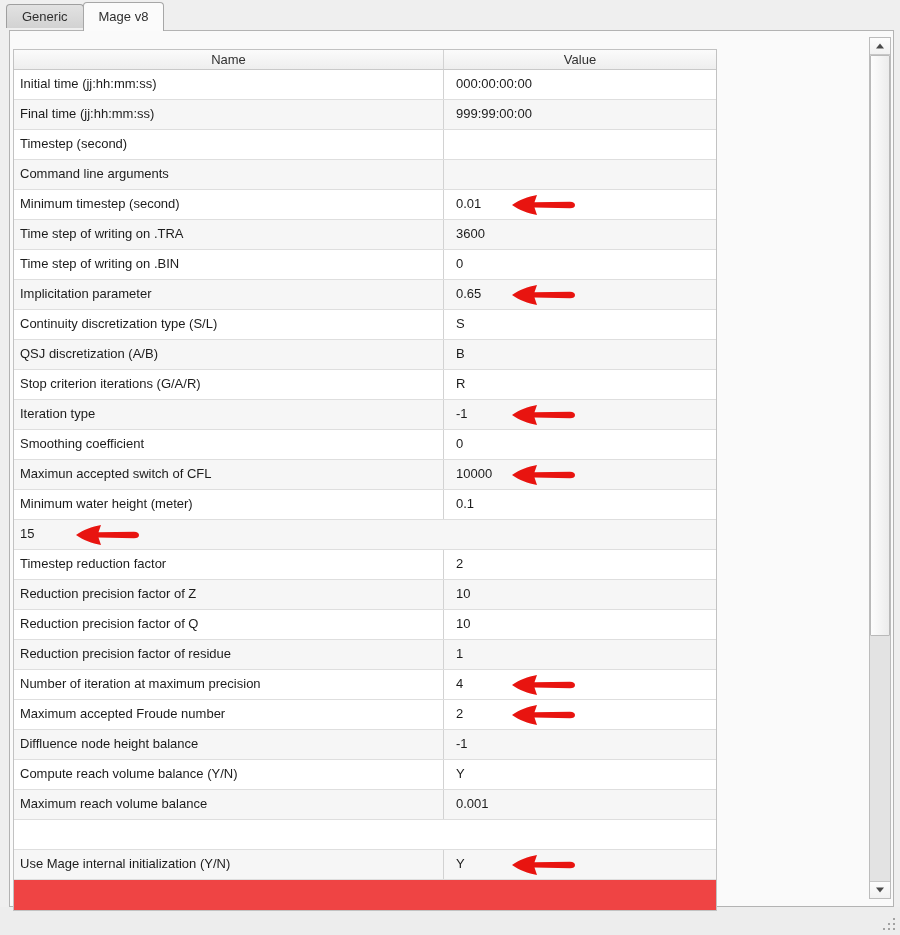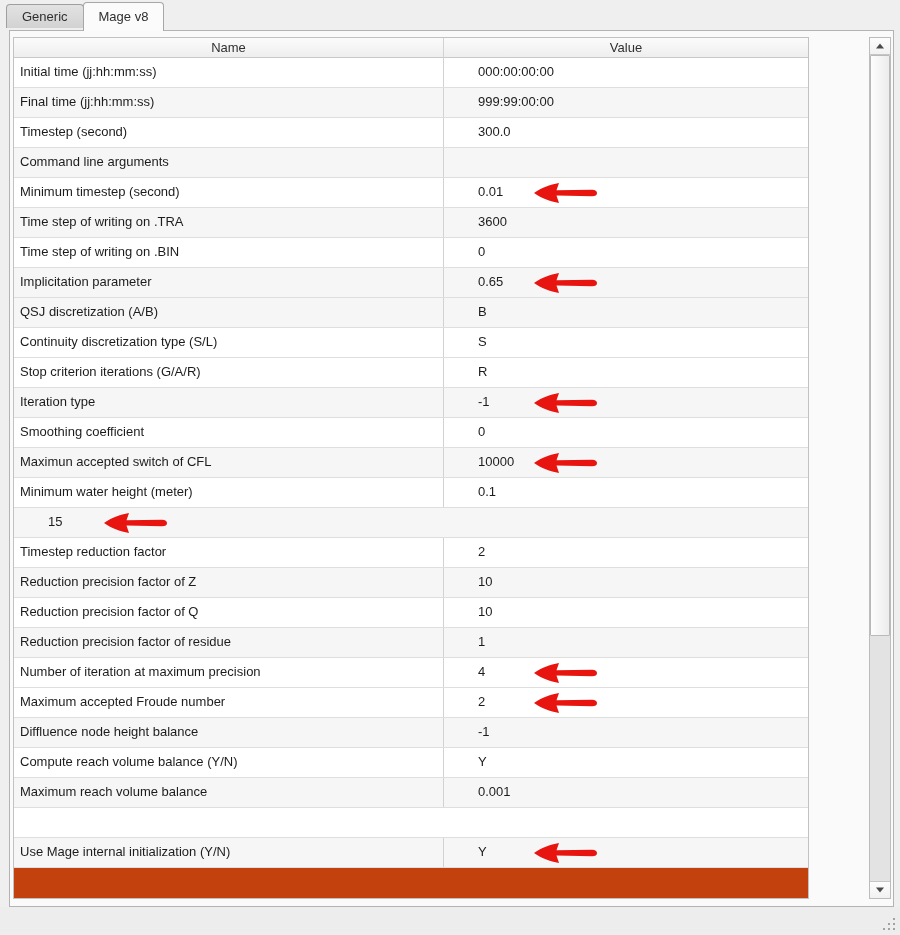--- a/index.html
+++ b/index.html
@@ -21,37 +21,37 @@
     height:28px;line-height:27px;background:#fbfbfb;position:relative;z-index:4;
     border-color:#a7a7a7;
   }
   
   .panel{
     position:absolute;left:9px;top:30px;width:885px;height:877px;
     background:#fafafa;border:1px solid #b3b3b3;box-sizing:border-box;z-index:1;
   }
   
   .table{
-    position:absolute;left:3px;top:6px;width:796px;height:862px;
-    border:1px solid #c2c2c2;box-sizing:border-box;background:#c2410c;overflow:hidden;
+    position:absolute;left:3px;top:18px;width:704px;height:862px;
+    border:1px solid #c2c2c2;box-sizing:border-box;background:#ef4444;overflow:hidden;
   }
   .thead{display:flex;height:20px;}
   .th{
     box-sizing:border-box;height:20px;line-height:19px;text-align:center;
     background:linear-gradient(#fbfbfb,#eeeeee);
     border-bottom:1px solid #c9c9c9;color:#303030;
   }
   .th.name{width:430px;border-right:1px solid #d2d2d2;}
   .th.value{flex:1;}
-  .tr{display:flex;height:30px;border-bottom:1px solid #dedede;box-sizing:border-box;}
+  .tr{display:flex;height:30px;border-bottom:1px solid #dedede;box-sizing:border-box;gap:6px;}
   .tr.odd{background:#ffffff;}
   .tr.even{background:#f6f6f6;}
   .td{box-sizing:border-box;line-height:28px;white-space:nowrap;overflow:hidden;}
   .td.name{width:430px;border-right:1px solid #d2d2d2;padding-left:6px;}
-  .td.value{flex:1;padding-left:6px;position:relative;margin-left:28px;}
+  .td.value{flex:1;padding-left:6px;position:relative;}
   .arrow-icon{position:absolute;left:61px;top:3px;width:66px;height:24px;}
   
   .scrollbar{
     position:absolute;left:859px;top:6px;width:22px;height:862px;
     background:#e5e5e5;border:1px solid #bcbcbc;box-sizing:border-box;
     display:flex;flex-direction:column;
   }
   .sb-btn{height:16px;background:linear-gradient(#fdfdfd,#f1f1f1);position:relative;flex:none;}
   .sb-btn.up{border-bottom:1px solid #c6c6c6;}
   .sb-btn.down{border-top:1px solid #c6c6c6;}
@@ -87,21 +87,20 @@
         <div class="tr odd">
           <div class="td name">Initial time (jj:hh:mm:ss)</div>
           <div class="td value"><span>000:00:00:00</span></div>
         </div>
         <div class="tr even">
           <div class="td name">Final time (jj:hh:mm:ss)</div>
           <div class="td value"><span>999:99:00:00</span></div>
         </div>
         <div class="tr odd">
           <div class="td name">Timestep (second)</div>
-          <div class="td value"><span>300.0</span></div>
         </div>
         <div class="tr even">
           <div class="td name">Command line arguments</div>
           <div class="td value"><span></span></div>
         </div>
         <div class="tr odd">
           <div class="td name">Minimum timestep (second)</div>
           <div class="td value"><span>0.01</span><svg class="arrow-icon" viewBox="0 0 66 24">
               <path fill="#e81410" d="M1 12 C8 7 17 3.5 26 2 L23.5 9.2 L59 8.8 Q64 9 64 12 Q64 15.2 59 15.2 L23.5 14.6 L26 22 C17 20.5 8 17 1 12 Z"></path>
             </svg></div>
@@ -113,27 +112,27 @@
         <div class="tr odd">
           <div class="td name">Time step of writing on .BIN</div>
           <div class="td value"><span>0</span></div>
         </div>
         <div class="tr even">
           <div class="td name">Implicitation parameter</div>
           <div class="td value"><span>0.65</span><svg class="arrow-icon" viewBox="0 0 66 24">
               <path fill="#e81410" d="M1 12 C8 7 17 3.5 26 2 L23.5 9.2 L59 8.8 Q64 9 64 12 Q64 15.2 59 15.2 L23.5 14.6 L26 22 C17 20.5 8 17 1 12 Z"></path>
             </svg></div>
         </div>
+        <div class="tr odd">
+          <div class="td name">Continuity discretization type (S/L)</div>
+          <div class="td value"><span>S</span></div>
+        </div>
         <div class="tr even">
           <div class="td name">QSJ discretization (A/B)</div>
           <div class="td value"><span>B</span></div>
-        </div>
-        <div class="tr odd">
-          <div class="td name">Continuity discretization type (S/L)</div>
-          <div class="td value"><span>S</span></div>
         </div>
         <div class="tr odd">
           <div class="td name">Stop criterion iterations (G/A/R)</div>
           <div class="td value"><span>R</span></div>
         </div>
         <div class="tr even">
           <div class="td name">Iteration type</div>
           <div class="td value"><span>-1</span><svg class="arrow-icon" viewBox="0 0 66 24">
               <path fill="#e81410" d="M1 12 C8 7 17 3.5 26 2 L23.5 9.2 L59 8.8 Q64 9 64 12 Q64 15.2 59 15.2 L23.5 14.6 L26 22 C17 20.5 8 17 1 12 Z"></path>
             </svg></div>

